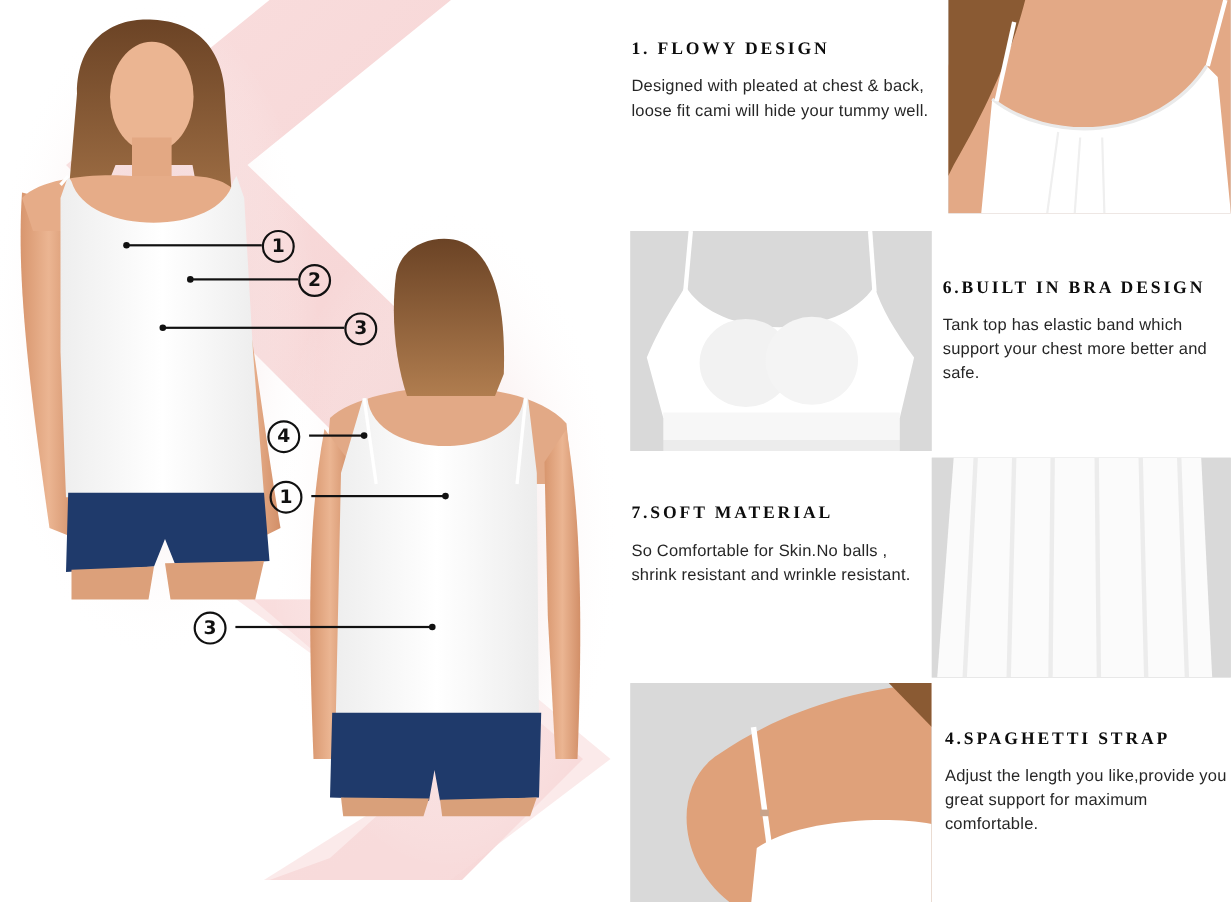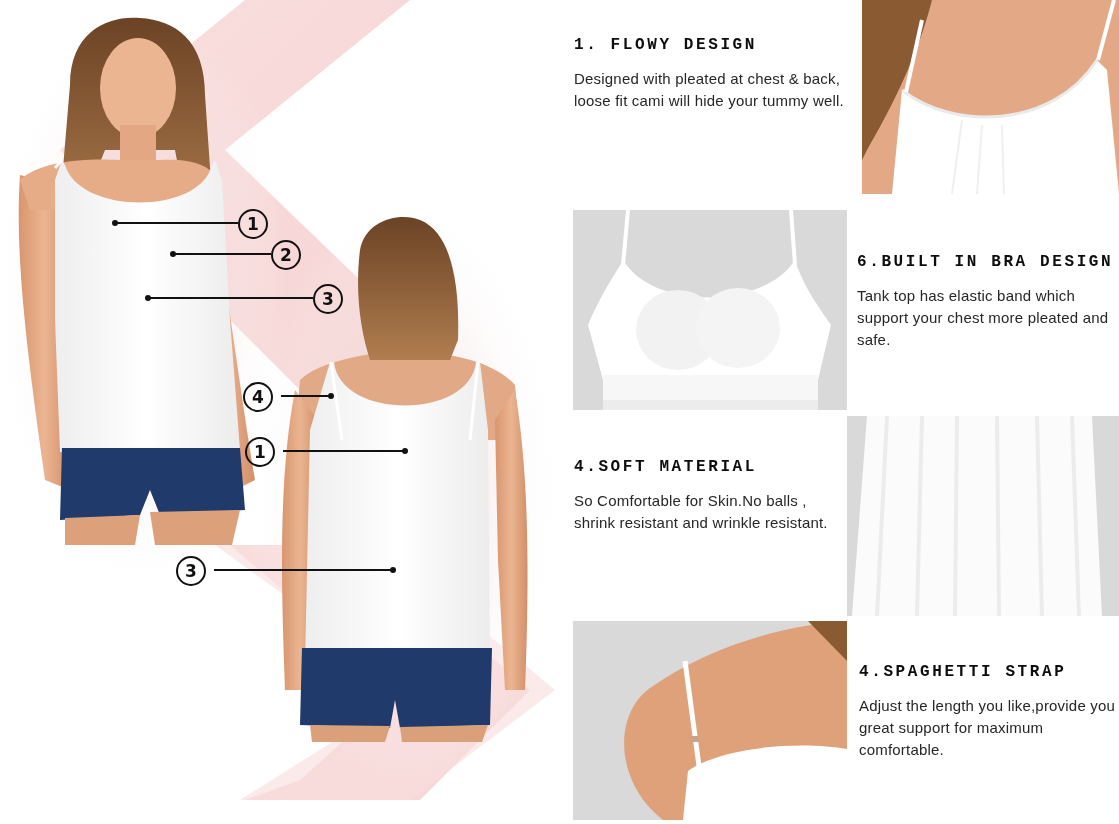--- a/index.html
+++ b/index.html
@@ -12,21 +12,21 @@
 
   .callout { position: absolute; height: 28px; }
   .callout .dot { position: absolute; width: 6px; height: 6px; border-radius: 50%; background: #111; top: 11px; }
   .callout .line { position: absolute; height: 2px; background: #111; top: 13px; }
   .callout .num { position: absolute; width: 26px; height: 26px; border: 2px solid #111; border-radius: 50%;
                   background: transparent; font-family: "DejaVu Sans", sans-serif; font-weight: bold;
                   font-size: 17px; line-height: 26px; text-align: center; top: 0; box-sizing: content-box; }
 
   
   .feature { position: absolute; }
-  .feature h2 { margin: 0; font-family: Liberation Mono, monospace; font-weight: bold;
+  .feature h2 { margin: 0; font-family: Liberation Serif, serif; font-weight: bold;
                 font-size: 16px; letter-spacing: 2.6px; color: #0d0d0d; white-space: nowrap; }
   .feature p { margin: 14px 0 0 0; font-family: Liberation Sans, sans-serif; font-size: 15px;
                line-height: 22px; color: #262626; letter-spacing: 0.2px; }
 
   .photo { position: absolute; overflow: hidden; background: #d9d9d9; }
   .photo svg { display: block; }
 </style>
 </head>
 <body>
 
@@ -168,25 +168,25 @@
     <path d="M15,115 C30,80 45,60 50,50 C80,100 190,100 222,50 C228,70 240,90 258,115 L245,170 L30,170 Z" fill="#ffffff"></path>
     <ellipse cx="105" cy="120" rx="42" ry="40" fill="#f2f2f2"></ellipse>
     <ellipse cx="165" cy="118" rx="42" ry="40" fill="#f4f4f4"></ellipse>
     <rect x="30" y="165" width="215" height="25" fill="#f7f7f7"></rect>
     <rect x="30" y="190" width="215" height="10" fill="#ececec"></rect>
   </svg>
 </div>
 
 <div class="feature" style="left:857px; top:253px; width:262px;">
   <h2>6.BUILT IN BRA DESIGN</h2>
-  <p>Tank top has elastic band which support your chest more pleated and safe.</p>
+  <p>Tank top has elastic band which support your chest more better and safe.</p>
 </div>
 
 <div class="feature" style="left:574px; top:458px; width:270px;">
-  <h2>4.SOFT MATERIAL</h2>
+  <h2>7.SOFT MATERIAL</h2>
   <p>So Comfortable for Skin.No balls , shrink resistant and wrinkle resistant.</p>
 </div>
 
 <div class="photo" style="left:847px; top:416px; width:272px; height:200px;">
   <svg width="272" height="200" viewBox="0 0 272 200">
     <rect width="272" height="200" fill="#d9d9d9"></rect>
     <path d="M20,0 L245,0 L255,200 L5,200 Z" fill="#fbfbfb"></path>
     <g stroke="#ececec" stroke-width="4">
       <line x1="40" y1="0" x2="30" y2="200"></line>
       <line x1="75" y1="0" x2="70" y2="200"></line>

